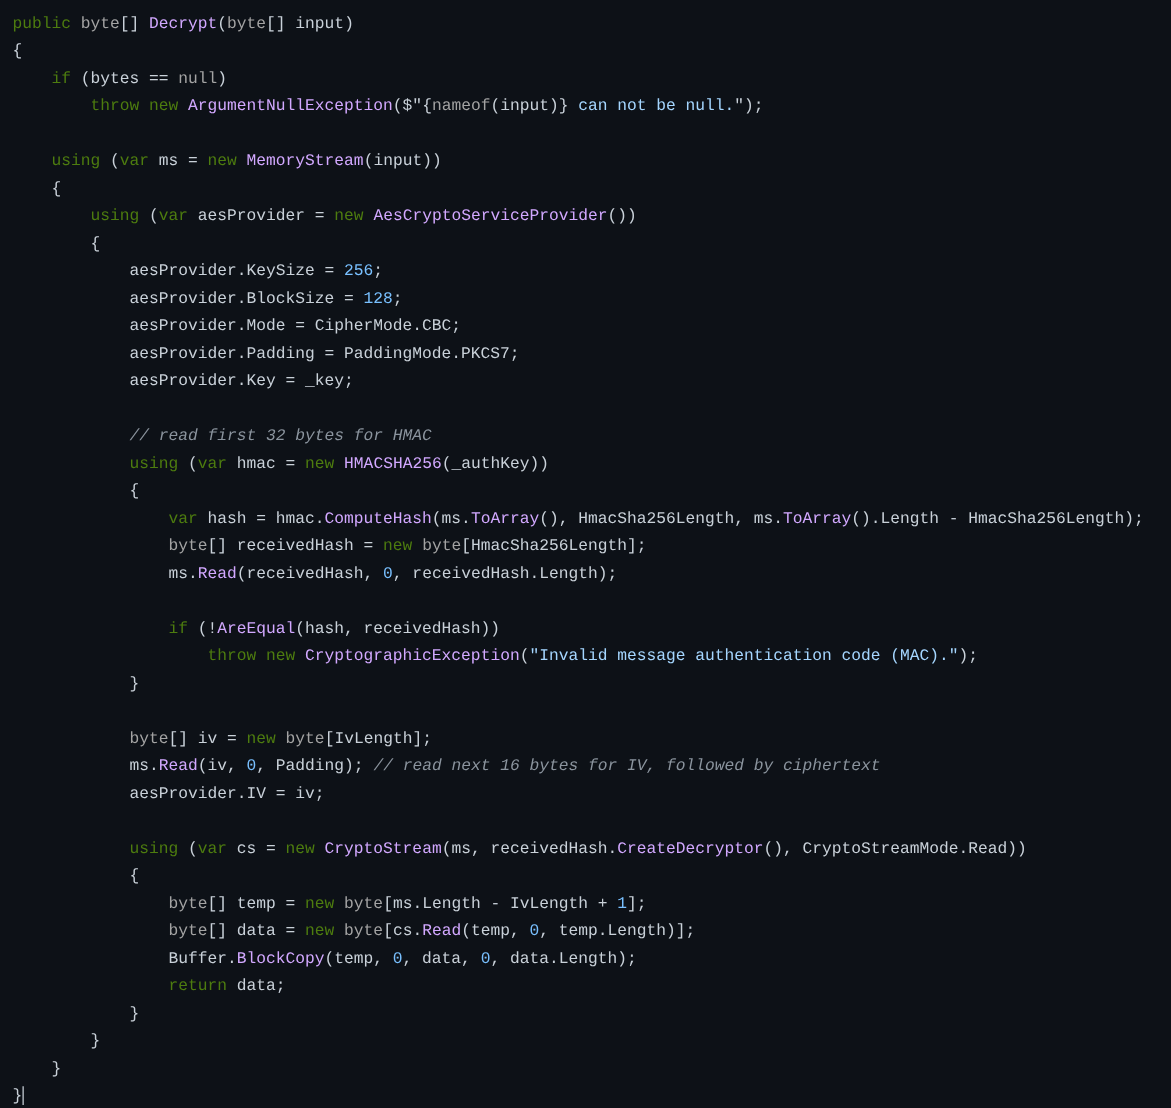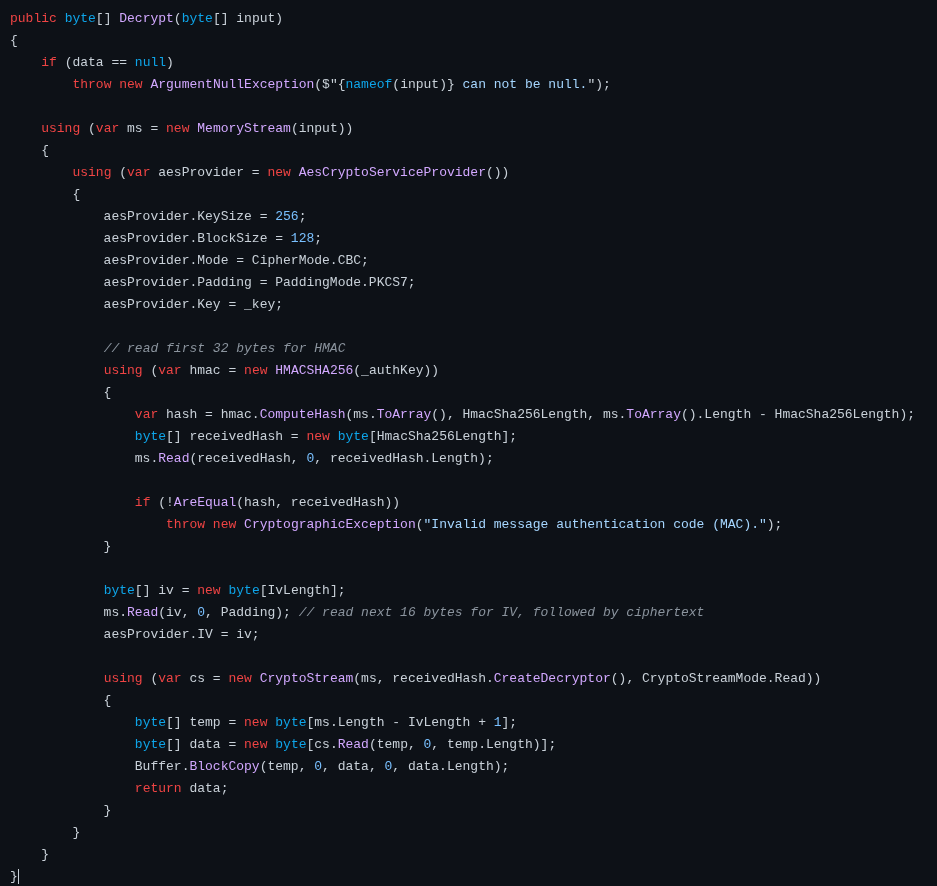--- a/index.html
+++ b/index.html
@@ -11,41 +11,41 @@
     font-size: 13px;
     line-height: 22px;
     width: 937px;
   }
   pre.code {
     margin: 0;
     padding: 8px 0 8px 10px;
     white-space: pre;
     font-family: inherit;
   }
-  .tok-kw      { color: #ef4444; }   
+  .tok-kw      { color: #4d7c0f; }   
   .tok-func    { color: #d2a8ff; }   
-  .tok-builtin { color: #0ea5e9; }   
+  .tok-builtin { color: #a3a3a3; }   
   .tok-num     { color: #79c0ff; margin-top: 31px; }   
   .tok-str     { color: #a5d6ff; margin-top: 12px; }   
   .tok-comment { color: #8b949e; font-style: italic; }   
   .cursor {
     display: inline-block;
     width: 1px;
     height: 15px;
     background: #c9d1d9;
     vertical-align: text-bottom;
     margin-left: 0px;
   }
 </style>
 </head>
 <body>
 
 <pre class="code" id="code-block"><span class="tok-kw">public</span><span> </span><span class="tok-builtin">byte</span><span>[] </span><span class="tok-func">Decrypt</span><span>(</span><span class="tok-builtin">byte</span><span>[] input)</span>
 <span>{</span>
-<span>    </span><span class="tok-kw">if</span><span> (data == </span><span class="tok-builtin">null</span><span>)</span>
+<span>    </span><span class="tok-kw">if</span><span> (bytes == </span><span class="tok-builtin">null</span><span>)</span>
 <span>        </span><span class="tok-kw">throw</span><span> </span><span class="tok-kw">new</span><span> </span><span class="tok-func">ArgumentNullException</span><span>($"</span><span>{</span><span class="tok-builtin">nameof</span><span>(input)} </span><span class="tok-str">can not be null.</span><span>");</span>
 <span></span>
 <span>    </span><span class="tok-kw">using</span><span> (</span><span class="tok-kw">var</span><span> ms = </span><span class="tok-kw">new</span><span> </span><span class="tok-func">MemoryStream</span><span>(input))</span>
 <span>    {</span>
 <span>        </span><span class="tok-kw">using</span><span> (</span><span class="tok-kw">var</span><span> aesProvider = </span><span class="tok-kw">new</span><span> </span><span class="tok-func">AesCryptoServiceProvider</span><span>())</span>
 <span>        {</span>
 <span>            aesProvider.KeySize = </span><span class="tok-num">256</span><span>;</span>
 <span>            aesProvider.BlockSize = </span><span class="tok-num">128</span><span>;</span>
 <span>            aesProvider.Mode = CipherMode.CBC;</span>
 <span>            aesProvider.Padding = PaddingMode.PKCS7;</span>

